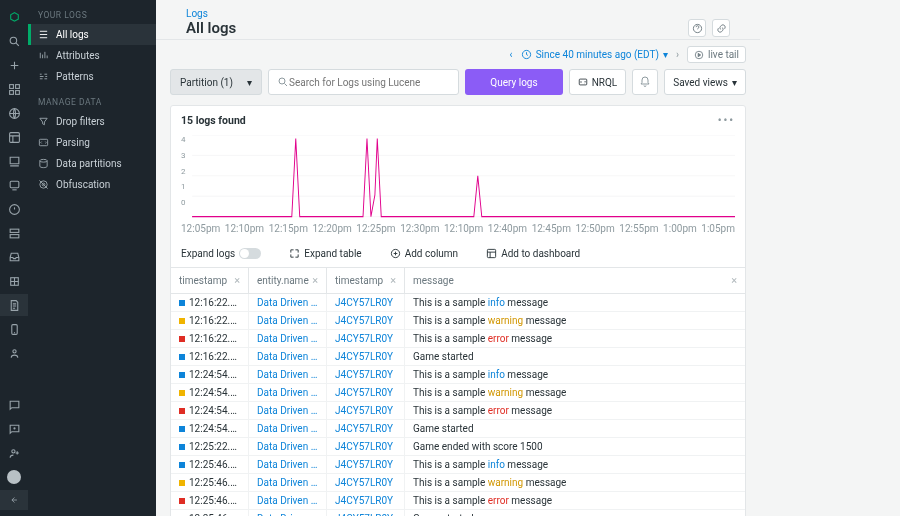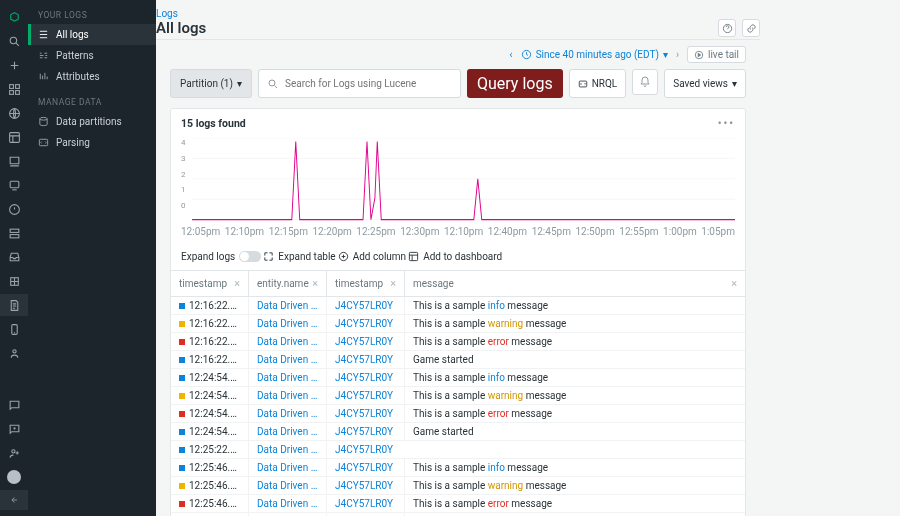--- a/index.html
+++ b/index.html
@@ -20,48 +20,48 @@
 .nav{width:128px;background:#1d252c;color:#c8d0d6;padding:10px 0;font-size:10px}
 .nav-section{padding:0 10px 4px;color:#6b787f;font-size:8.5px;letter-spacing:.5px;text-transform:uppercase}
 .nav-item{display:flex;align-items:center;gap:7px;padding:5px 10px;cursor:pointer;color:#c8d0d6}
 .nav-item.active{background:#2a333a;border-left:3px solid #00ac69;padding-left:7px;color:#fff}
 .nav-item svg{width:11px;height:11px;flex-shrink:0;color:#99a4ab}
 .nav-item.active svg{color:#fff}
 .nav-gap{height:10px}
 
 
 .main{flex:1;display:flex;flex-direction:column;overflow:hidden}
-.header{padding:8px 0 2px;border-bottom:1px solid #e3e6e8}
+.header{padding:8px 30px 2px;border-bottom:1px solid #e3e6e8}
 .crumb{color:#0d84d9;font-size:10px}
 .title-row{display:flex;align-items:center;justify-content:space-between}
 .title{font-size:15px;font-weight:600;color:#293338}
 .title-icons{display:flex;gap:6px}
 .title-icons .iconbtn{width:18px;height:18px;border:1px solid #d5dbde;border-radius:3px;display:flex;align-items:center;justify-content:center;color:#6b787f;cursor:pointer;background:#fff}
 
 .timerow{display:flex;justify-content:flex-end;align-items:center;gap:8px;padding:6px 14px;font-size:10px}
 .tr-btn{border:1px solid #d5dbde;border-radius:3px;background:#fff;padding:2px 6px;display:flex;align-items:center;gap:4px;color:#6b787f;cursor:pointer}
 .tr-link{color:#0d84d9;display:flex;align-items:center;gap:4px;cursor:pointer}
 
 .querybar{display:flex;gap:6px;padding:0 14px 10px}
-.partition{background:#e3e6e8;border:1px solid #d5dbde;border-radius:3px;padding:5px 9px;font-size:10px;display:flex;align-items:center;gap:4px;cursor:pointer}
-.searchbox{flex:1;background:#fff;border:1px solid #d5dbde;border-radius:3px;display:flex;align-items:center;padding:0 8px;gap:6px}
+.partition{background:#e3e6e8;border:1px solid #d5dbde;border-radius:3px;padding:5px 9px;font-size:10px;display:flex;align-items:center;gap:14px;cursor:pointer}
+.searchbox{flex:1;background:#fff;border:1px solid #d5dbde;border-radius:3px;display:flex;align-items:center;padding:0 8px;}
 .searchbox input{border:none;outline:none;flex:1;font-size:10px;color:#293338;background:transparent}
-.btn-primary{background:#7f1d1d;color:#fff;border:none;border-radius:3px;padding:5px 10px;font-size:16px;cursor:pointer}
+.btn-primary{background:#8b5cf6;color:#fff;border:none;border-radius:3px;padding:5px 25px;font-size:10px;cursor:pointer}
 .btn-sec{background:#fff;border:1px solid #d5dbde;border-radius:3px;padding:5px 8px;font-size:10px;display:flex;align-items:center;gap:4px;cursor:pointer;color:#293338}
 .iconbtn-sq{width:26px;height:26px;border:1px solid #d5dbde;border-radius:3px;background:#fff;display:flex;align-items:center;justify-content:center;color:#8e9a9f;cursor:pointer}
 
 .content{flex:1;padding:0 14px 14px;overflow:auto}
 .card{background:#fff;border:1px solid #e3e6e8;border-radius:3px}
 .card-head{display:flex;justify-content:space-between;align-items:center;padding:8px 10px;font-size:10.5px;font-weight:700}
 .chart{height:88px;padding:0 10px 4px;position:relative}
 .chart svg{width:100%;height:100%}
 .chart-axis-y{position:absolute;left:10px;top:0;bottom:16px;display:flex;flex-direction:column;justify-content:space-between;font-size:8px;color:#8e9a9f}
 .chart-axis-x{display:flex;justify-content:space-between;font-size:10px;color:#8e9a9f;padding:0 10px 6px}
 
-.toolbar{display:flex;align-items:center;gap:2px;padding:8px 10px;font-size:10px;color:#293338;border-bottom:1px solid #e3e6e8}
+.toolbar{display:flex;align-items:center;gap:28px;padding:8px 10px;font-size:10px;color:#293338;border-bottom:1px solid #e3e6e8}
 .toolbar .tool{display:flex;align-items:center;gap:4px;cursor:pointer}
 .toggle{width:22px;height:11px;border-radius:6px;background:#d5dbde;position:relative}
 .toggle::after{content:"";position:absolute;width:9px;height:9px;border-radius:50%;background:#fff;left:1px;top:1px}
 
 .table-header{display:flex;border-bottom:1px solid #e3e6e8;font-size:10px;color:#6b787f}
 .th{padding:6px 8px;display:flex;align-items:center;justify-content:space-between;border-right:1px solid #e3e6e8}
 .th:last-child{border-right:none;flex:1}
 .th .x{color:#b0b8bc;cursor:pointer;font-size:11px}
 
 .row{display:flex;border-bottom:1px solid #f0f2f3;font-size:10px;font-family:Menlo,Consolas,monospace}
@@ -205,45 +205,59 @@
   <div class="nav">
     <div class="nav-section">YOUR LOGS</div>
     <div class="nav-item active">
         <svg viewBox="0 0 24 24" fill="none" stroke="currentColor" stroke-width="2">
           <path d="M4 5h16M4 12h16M4 19h16"></path>
         </svg>
         <span>All logs</span>
       </div>
     <div class="nav-item">
         <svg viewBox="0 0 24 24" fill="none" stroke="currentColor" stroke-width="2">
+          <path d="M5 18V6M10 18v-8M15 18V4M20 18v-6"></path>
+        </svg>
+        <span>Attributes</span>
+      </div>
+    <div class="nav-item">
+        <svg viewBox="0 0 24 24" fill="none" stroke="currentColor" stroke-width="2">
           <path d="M4 7h4M4 12h8M4 17h6M14 7h6M16 12h4M14 17h6"></path>
         </svg>
         <span>Patterns</span>
-      </div>
-    <div class="nav-item">
-        <svg viewBox="0 0 24 24" fill="none" stroke="currentColor" stroke-width="2">
-          <path d="M5 18V6M10 18v-8M15 18V4M20 18v-6"></path>
-        </svg>
-        <span>Attributes</span>
       </div>
     <div class="nav-gap"></div>
     <div class="nav-section">MANAGE DATA</div>
     <div class="nav-item">
         <svg viewBox="0 0 24 24" fill="none" stroke="currentColor" stroke-width="2">
+          <path d="M4 5h16l-6 8v6l-4-2v-4z"></path>
+        </svg>
+        <span>Drop filters</span>
+      </div>
+    <div class="nav-item">
+        <svg viewBox="0 0 24 24" fill="none" stroke="currentColor" stroke-width="2">
+          <rect x="3" y="5" width="18" height="14" rx="2"></rect>
+          <path d="M8 10l-2 2 2 2M16 10l2 2-2 2"></path>
+        </svg>
+        <span>Parsing</span>
+      </div>
+    <div class="nav-item">
+        <svg viewBox="0 0 24 24" fill="none" stroke="currentColor" stroke-width="2">
           <ellipse cx="12" cy="6" rx="8" ry="3"></ellipse>
           <path d="M4 6v12c0 1.7 3.6 3 8 3s8-1.3 8-3V6"></path>
         </svg>
         <span>Data partitions</span>
       </div>
     <div class="nav-item">
         <svg viewBox="0 0 24 24" fill="none" stroke="currentColor" stroke-width="2">
-          <rect x="3" y="5" width="18" height="14" rx="2"></rect>
-          <path d="M8 10l-2 2 2 2M16 10l2 2-2 2"></path>
-        </svg>
-        <span>Parsing</span>
+          <circle cx="12" cy="12" r="3"></circle>
+          <circle cx="12" cy="12" r="8"></circle>
+          <path d="M3 3l18 18"></path>
+        </svg>
+        <span>Obfuscation</span>
       </div>
   </div>
 
   <div class="main">
     <div class="header">
       <div class="crumb">Logs</div>
       <div class="title-row">
         <div class="title">All logs</div>
         <div class="title-icons">
           <div class="iconbtn">
@@ -445,20 +459,21 @@
             <div class="row">
     <div class="cell c-ts"><span class="sev" style="background:#0d84d9"></span>12:24:54.709</div>
     <div class="cell c-en link">Data Driven Dave</div>
     <div class="cell c-hn link">J4CY57LR0Y</div>
     <div class="cell">Game started</div>
   </div>
             <div class="row">
     <div class="cell c-ts"><span class="sev" style="background:#0d84d9"></span>12:25:22.348</div>
     <div class="cell c-en link">Data Driven Dave</div>
     <div class="cell c-hn link">J4CY57LR0Y</div>
+    <div class="cell">Game ended with score 1500</div>
   </div>
             <div class="row">
     <div class="cell c-ts"><span class="sev" style="background:#0d84d9"></span>12:25:46.210</div>
     <div class="cell c-en link">Data Driven Dave</div>
     <div class="cell c-hn link">J4CY57LR0Y</div>
     <div class="cell">This is a sample <span class="kw-info">info</span> message</div>
   </div>
             <div class="row">
     <div class="cell c-ts"><span class="sev" style="background:#f0b400"></span>12:25:46.211</div>
     <div class="cell c-en link">Data Driven Dave</div>

